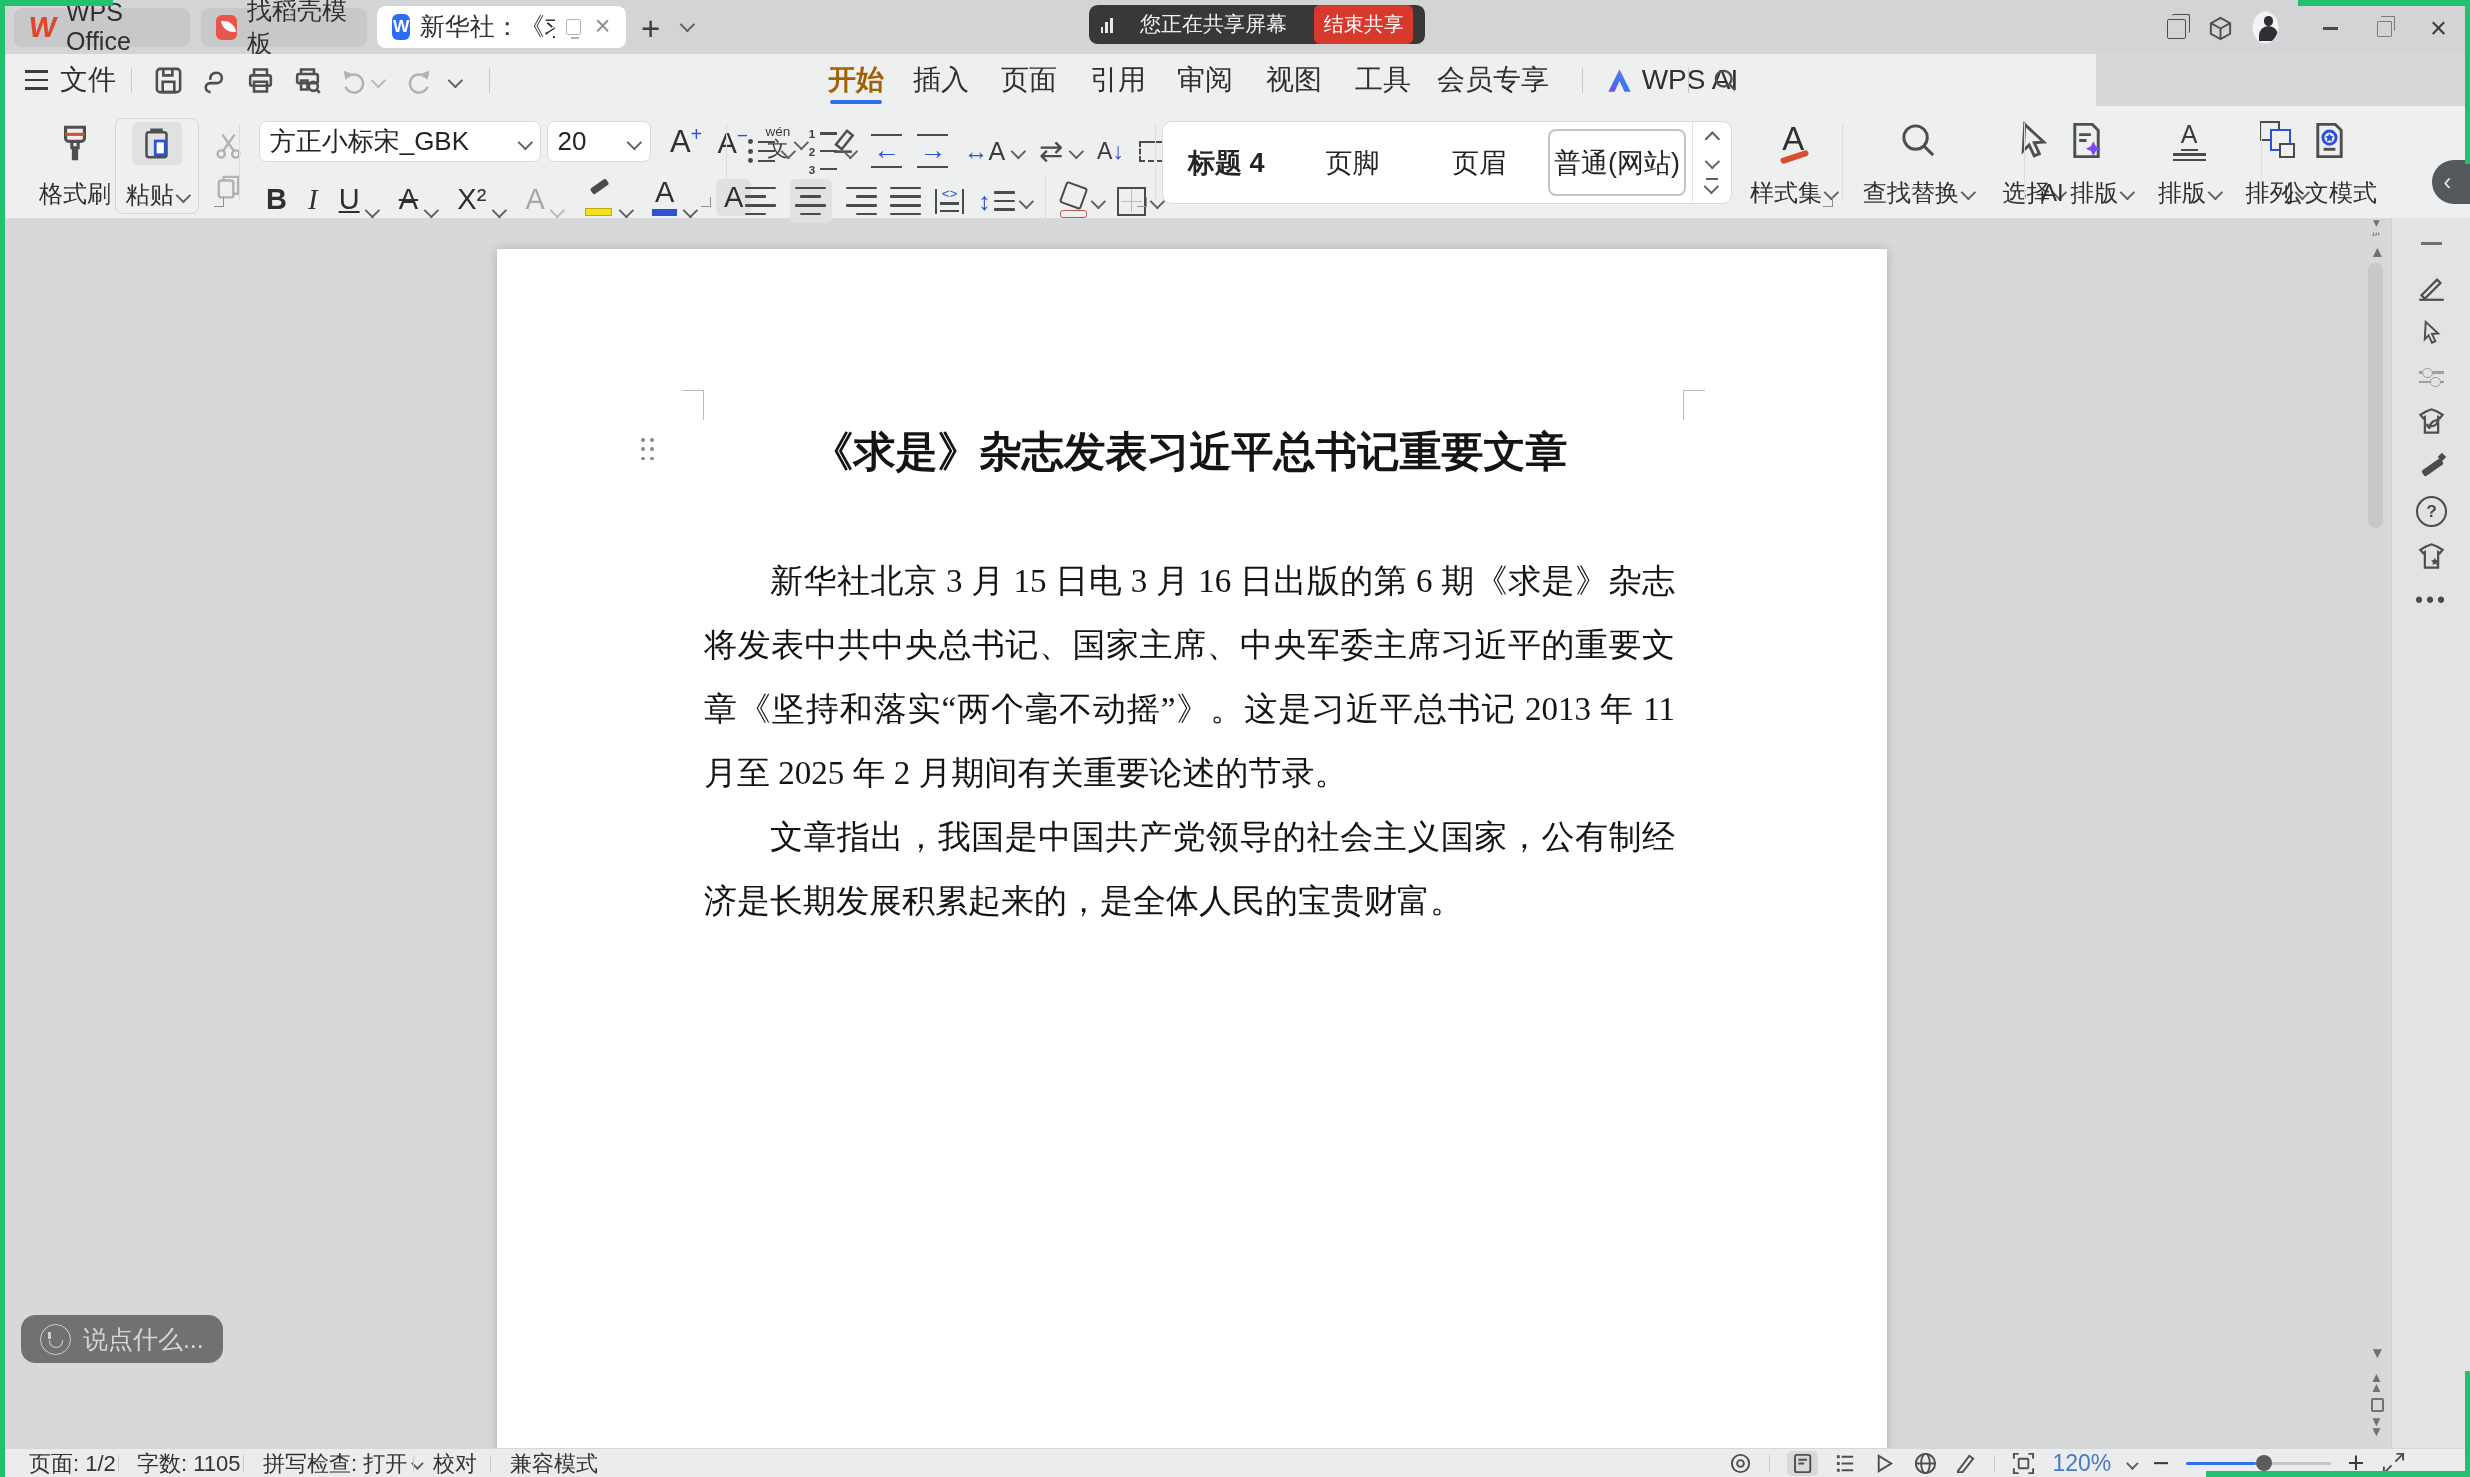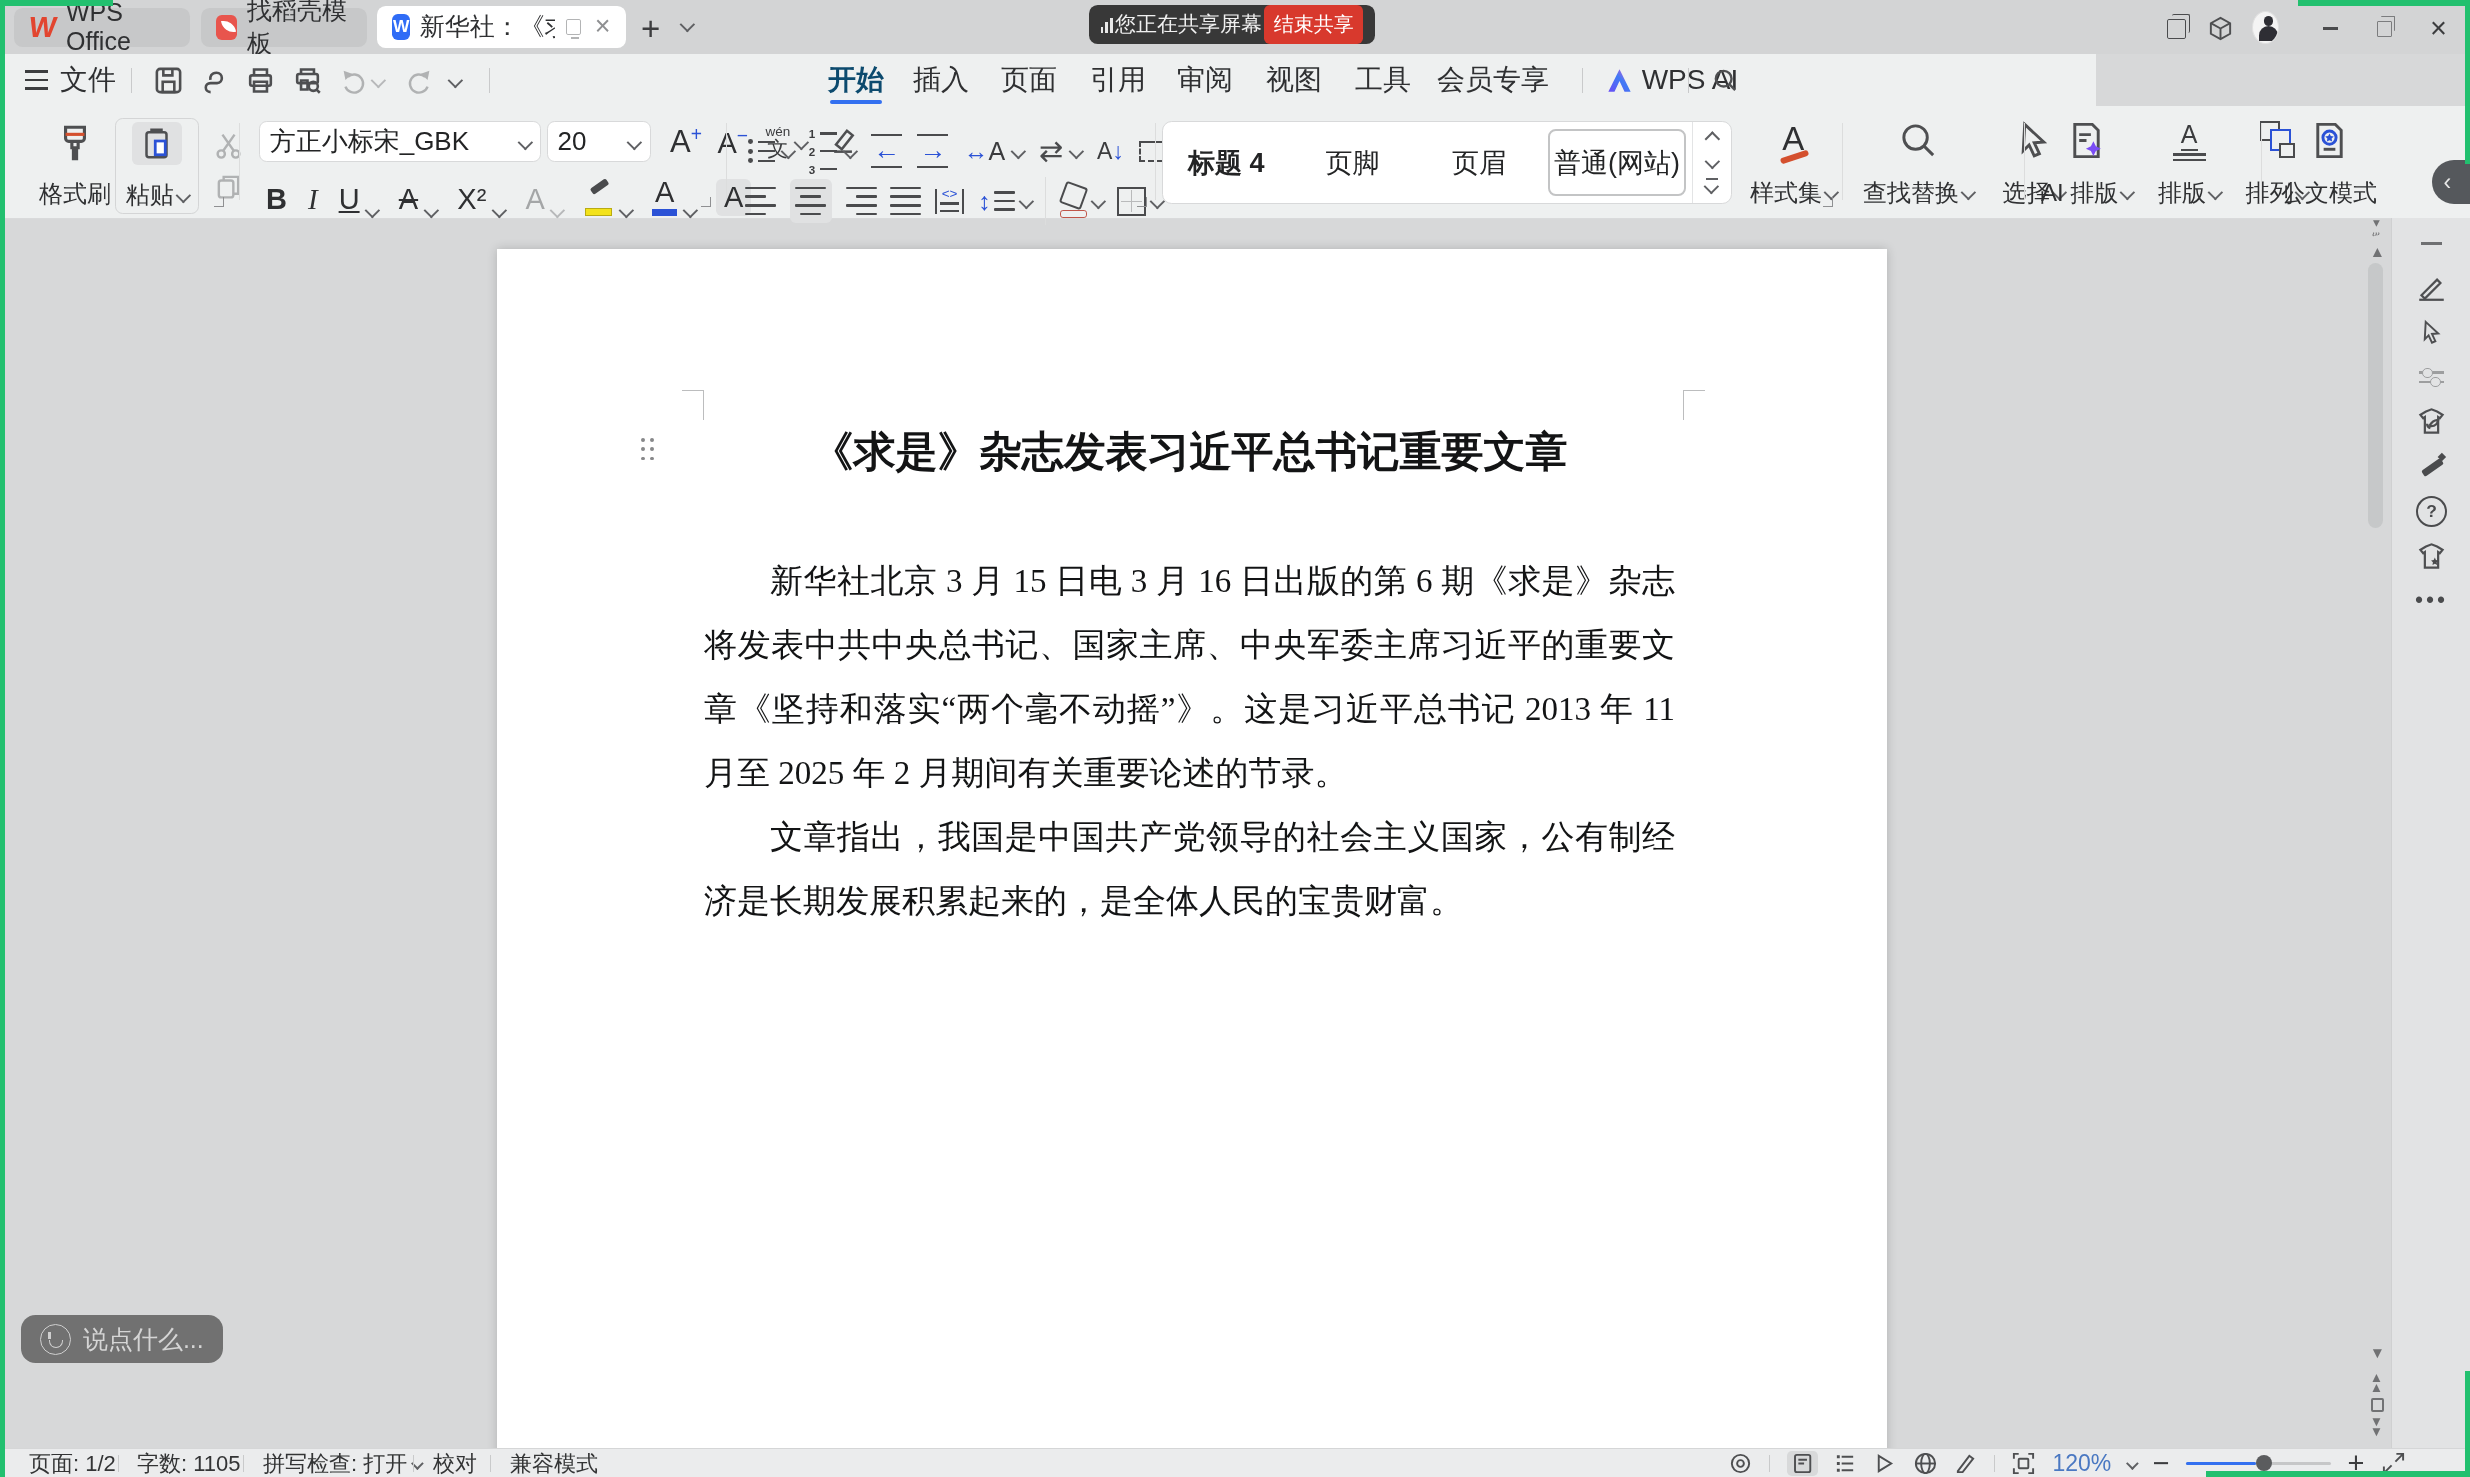--- a/index.html
+++ b/index.html
@@ -21,21 +21,21 @@
   .monIc{width:19.3px;height:13.5px;border:1.9px solid #b3b4b5;border-radius:1.9px;position:relative;margin-left:1.9px;}
   .monIc::after{content:"";position:absolute;left:3.9px;bottom:-5.8px;width:7.7px;height:1.9px;background:#b3b4b5;}
   .tabx{font-size:27px;color:#8f9092;margin-left:3.9px;}
   .plusbtn{position:absolute;left:641px;top:9.7px;font-size:33px;color:#3c3d3f;}
   .cv{display:inline-block;width:8.7px;height:8.7px;border-right:2.4px solid #5f6063;border-bottom:2.4px solid #5f6063;
     transform:rotate(45deg);vertical-align:middle;}
   .cv.up{transform:rotate(-135deg);}
   .tabchev{position:absolute;left:682px;top:19.3px;}
   
   .share{position:absolute;left:1089px;top:4.8px;height:39px;background:#383838;border-radius:8.7px;
-    display:flex;align-items:center;gap:2px;padding:0 11.6px;color:#f0f0f0;font-size:21px;z-index:70;justify-content:space-between;}
+    display:flex;align-items:center;gap:27px;padding:0 11.6px;color:#f0f0f0;font-size:21px;z-index:70;justify-content:space-between;}
   .shbars{display:flex;align-items:flex-end;gap:1.9px;height:17.4px;}
   .shbars i{width:2.9px;background:#e8e8e8;display:block;}
   .endbtn{background:#d8392d;color:#fff;border:none;border-radius:5.8px;font-size:20px;padding:5.8px 9.7px;
     font-family:inherit;}
   
   .wctl{position:absolute;top:15.4px;width:27px;height:27px;display:flex;align-items:center;justify-content:center;}
   .sq2{width:17.4px;height:17.4px;border:1.9px solid #4a4b4d;border-radius:1.9px;position:relative;}
   .sq2::before{content:"";position:absolute;left:3.9px;top:-5.8px;width:17.4px;height:17.4px;border:1.9px solid #4a4b4d;
     border-radius:1.9px;border-left:none;border-bottom:none;}
   .avatar{width:31px;height:31px;border-radius:50%;background:#f4f4f4;overflow:hidden;position:relative;border:1px solid #e0e0e0;}
@@ -43,21 +43,21 @@
   .avatar::after{content:"";position:absolute;left:5.8px;top:14.5px;width:19.3px;height:15.4px;border-radius:9.7px 9.7px 0 0;background:#2e2e34;}
   .minbar{width:15.4px;height:2.9px;background:#4a4b4d;}
   .restIc{width:13.5px;height:13.5px;border:1.9px solid #7b7c7e;border-radius:1px;position:relative;}
   .restIc::before{content:"";position:absolute;left:2.9px;top:-5.8px;width:13.5px;height:13.5px;border:1.9px solid #7b7c7e;border-left:none;border-bottom:none;border-radius:1px;}
   .xic{font-size:29px;color:#55565
 8;line-height:1;}
   
   .menubar{position:absolute;left:0;top:54px;width:2096px;height:52px;background:#eef0f0;font-size:28px;}
   .mitem{position:absolute;top:0;height:52px;display:flex;align-items:center;color:#2f3032;}
   .mtab{justify-content:center;}
-  .mtab.active{color:#0c4a6e;font-weight:bold;}
+  .mtab.active{color:#a16207;font-weight:bold;}
   .mtab.active::after{content:"";position:absolute;left:50%;bottom:1.9px;transform:translateX(-50%);
     width:52px;height:3.9px;border-radius:1.9px;background:#3370f0;}
   .msep{position:absolute;top:13.5px;width:1px;height:25px;background:#c9cacb;}
   .mic{stroke:#4e4f51;fill:none;stroke-width:2;}
   .dis{opacity:.38;}
   
   .ribbon{position:absolute;left:0;top:106px;width:2471px;height:112px;background:#eef0f0;
     border-bottom:1px solid #d9dadb;}
   .rsep{position:absolute;top:17.4px;width:1px;height:77px;background:#dcdddd;}
   .rlab{font-size:24px;color:#2f3032;display:flex;align-items:center;gap:3.9px;white-space:nowrap;}

